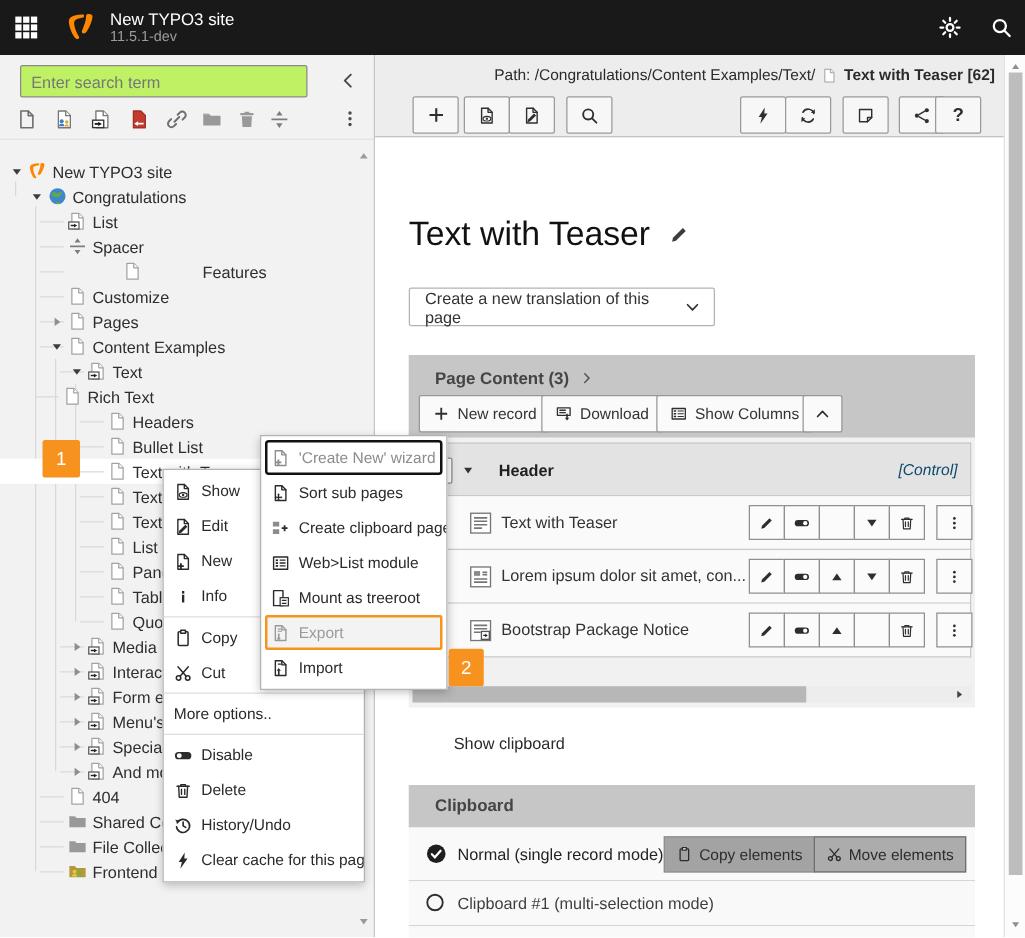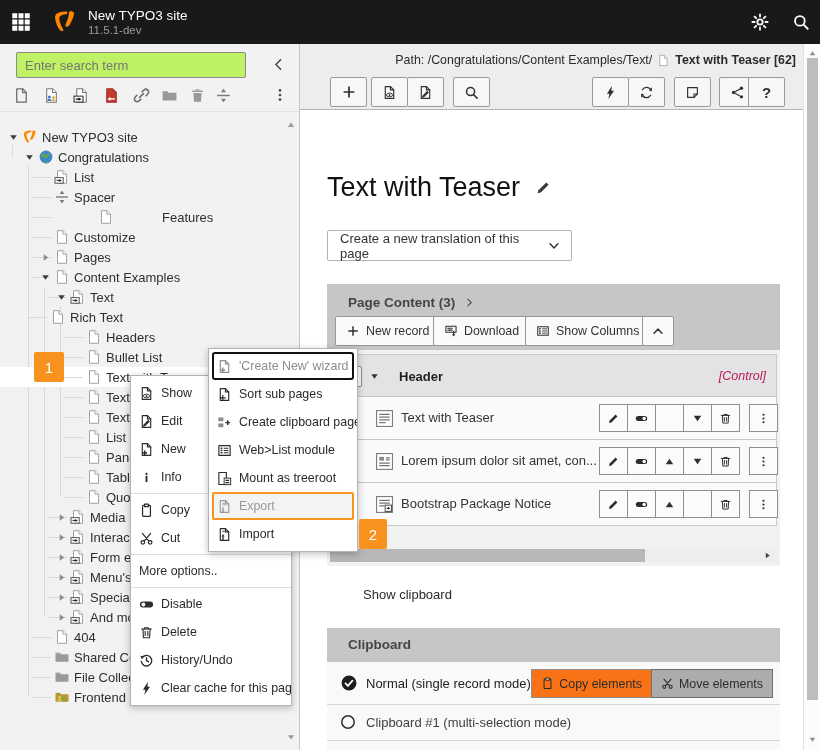--- a/index.html
+++ b/index.html
@@ -66,21 +66,21 @@
   .pbtn .icon{width:14px;height:14px;color:#2f2f2f;}
   #btn-newrec{left:8px;} #btn-download{left:106px;} #btn-showcols{left:198px;}
   #btn-collapse{left:315px;width:32px;justify-content:center;padding:0;}
 
   #ptable{position:absolute;left:3px;top:70px;width:447px;}
   #thead{position:relative;height:43px;background:#e3e3e3;border:1px solid #c9c9c9;}
   #minus-btn{position:absolute;left:10px;top:11px;width:21px;height:21px;background:#fdfdfd;border:1px solid #8a8a8a;border-radius:2px;display:flex;align-items:center;justify-content:center;color:#333;cursor:pointer;}
   #minus-btn .icon{width:12px;height:12px;}
   #thead-caret{position:absolute;left:38px;top:16px;width:11px;height:11px;color:#333;cursor:pointer;}
   #thead-title{position:absolute;left:68px;top:0;line-height:43px;font-weight:bold;font-size:13px;color:#1f1f1f;}
-  #thead-control{position:absolute;right:10px;top:0;line-height:43px;font-style:italic;font-size:12.5px;color:#be185d;}
+  #thead-control{position:absolute;right:10px;top:0;line-height:43px;font-style:italic;font-size:12.5px;color:#0c4a6e;}
   .crow{position:relative;height:43px;background:#fafafa;border:1px solid #c9c9c9;border-top:none;}
   .crow .ct-icon{position:absolute;left:44px;top:12px;width:19px;height:19px;}
   .crow .clabel{position:absolute;left:70px;top:0;line-height:42px;font-size:13px;color:#333;white-space:nowrap;}
   .row-acts{position:absolute;left:268px;top:7px;display:flex;}
   .rbtn{width:29px;height:28px;background:#fbfbfb;border:1px solid #8f8f8f;margin-left:-1px;display:flex;align-items:center;justify-content:center;color:#2e2e2e;cursor:pointer;}
   .rbtn:first-child{margin-left:0;}
   .rbtn .icon{width:13px;height:13px;}
   .rbtn.dots{position:absolute;left:418px;top:7px;margin-left:0;}
   #hscroll-track{position:absolute;left:3px;top:265px;width:447px;height:13px;background:#ededed;}
   #hscroll-thumb{position:absolute;left:0;top:0;width:315px;height:13px;background:#b7b7b7;cursor:pointer;}
@@ -97,21 +97,21 @@
   .clip-row.rest{height:36px;}
   .clip-check{position:absolute;left:13px;width:18px;height:18px;color:#2f2f2f;}
   .clip-row.first .clip-check{top:12px;}
   .clip-row.rest .clip-check{top:9px;width:16px;height:16px;}
   .clip-label{position:absolute;left:39px;top:0;font-size:13px;color:#2f2f2f;white-space:nowrap;}
   .clip-row.first .clip-label{line-height:43px;color:#222;}
   .clip-row.rest .clip-label{line-height:36px;color:#3f3f3f;}
   .clip-acts{position:absolute;right:7px;top:7px;display:flex;}
   .clipbtn{height:29px;display:inline-flex;align-items:center;gap:5px;padding:0 9px;font-size:12.4px;color:#2c2c2c;cursor:pointer;white-space:nowrap;}
   .clipbtn .icon{width:13px;height:13px;}
-  .clipbtn.copy{background:#f97316;border:1px solid #8f8f8f;}
+  .clipbtn.copy{background:#a3a3a3;border:1px solid #8f8f8f;}
   .clipbtn.move{background:#acacac;border:1px solid #6e6e6e;margin-left:-1px;}
 
   
   #vscroll{position:absolute;left:803px;top:44px;width:17px;height:706px;background:#fcfcfc;border-left:1px solid #e1e1e1;}
   #vs-up{position:absolute;left:4px;top:5px;width:9px;height:9px;color:#8f8f8f;}
   #vs-thumb{position:absolute;left:3px;top:14px;width:11px;height:642px;background:#bdbdbd;cursor:pointer;}
   #vs-down{position:absolute;left:4px;bottom:6px;width:9px;height:9px;color:#8f8f8f;}
 
   
   .cmenu{position:absolute;background:#fff;border:1px solid #b3b3b3;box-shadow:0 2px 7px rgba(0,0,0,.25);padding:3px 0;}

